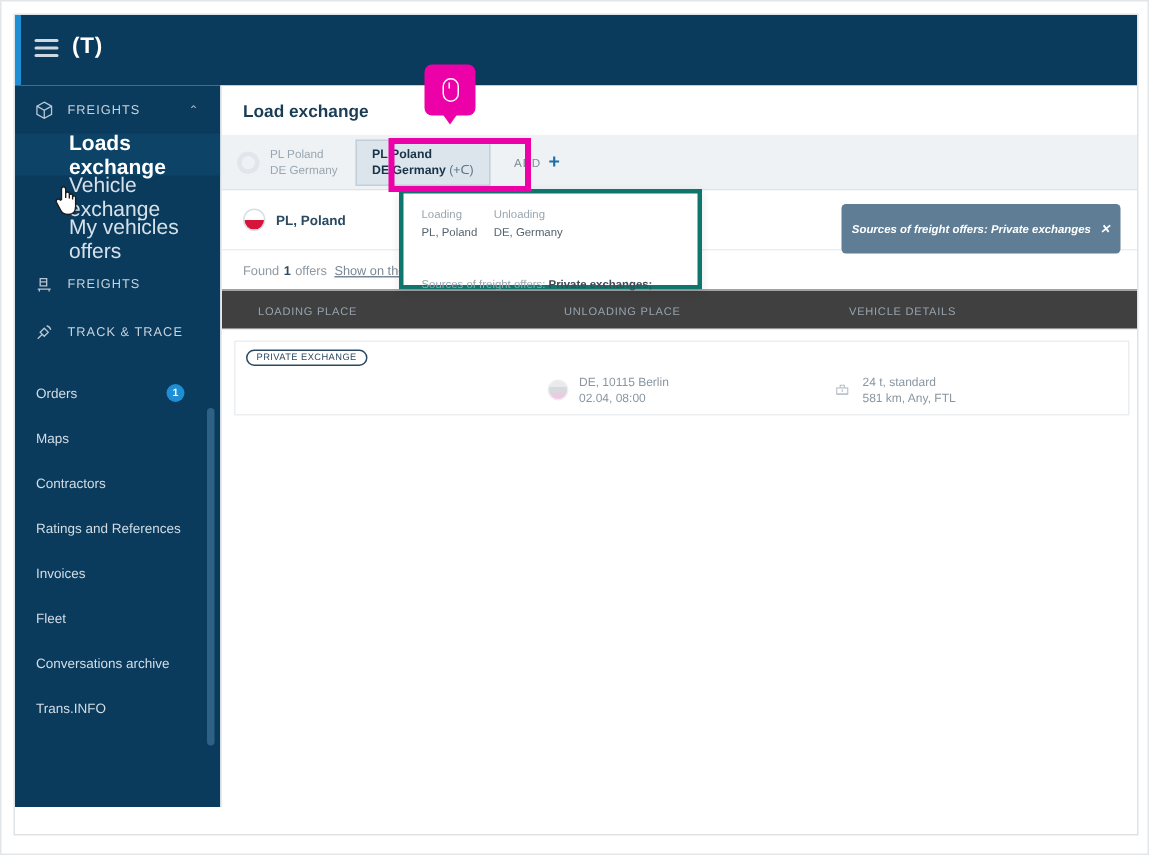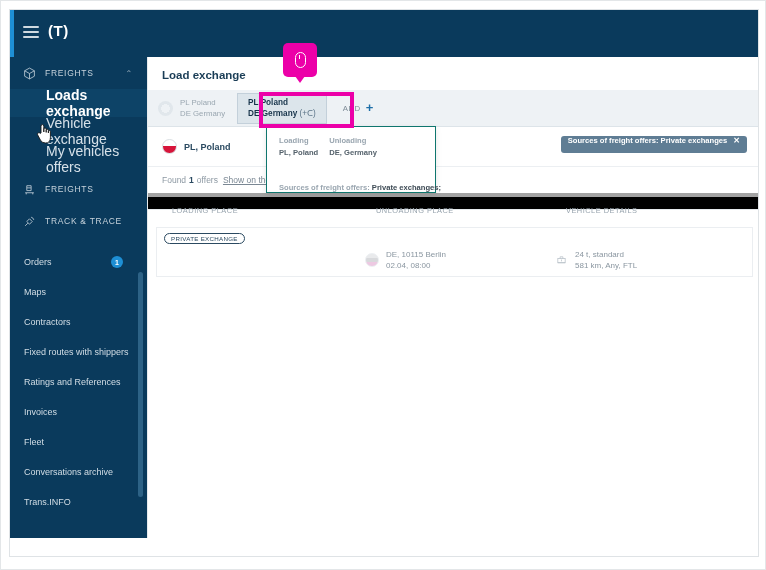--- a/index.html
+++ b/index.html
@@ -218,49 +218,50 @@
     display: flex; align-items: center; gap: 7px;
     font-size: 9px; font-weight: bold; color: #2b4a61;
   }
   .flag-pl {
     width: 15px; height: 15px; border-radius: 50%;
     background: linear-gradient(#ffffff 0 50%, #d7143a 50% 100%);
     border: 1px solid #d9dee2;
   }
   .chip {
     position: absolute; right: 14px; top: 9px;
-    height: 17px;
+    height: 33px;
     background: #5f7d94; color: #ffffff;
     font-size: 7.6px; font-weight: bold;
     border-radius: 3px;
-    display: flex; gap: 6px;
+    display: flex; align-items: center; gap: 6px;
     padding: 0 7px;
+    font-style: italic;
   }
   .chip .x { font-size: 8px; cursor: pointer; }
 
   
   .foundrow {
     position: absolute; left: 0; top: 110px;
     width: 613px; height: 26px;
     display: flex; align-items: center;
     padding-left: 14px;
     font-size: 8.5px; color: #8d99a3;
   }
   .foundrow b { color: #2b4a61; margin: 0 3px; }
   .foundrow .lnk {
     margin-left: 5px; color: #7a8793;
     text-decoration: underline; cursor: pointer;
   }
 
   
   .thead {
     position: absolute; left: 0; top: 136px;
-    width: 613px; height: 17px;
-    background: #000000;
-    border-top: 4px solid #a3a3a3;
+    width: 613px; height: 27px;
+    background: #404040;
+    border-top: 1px solid #a3a3a3;
     border-bottom: 1px solid #e6eaed;
   }
   .th {
     position: absolute; top: 9px;
     font-size: 7.4px; color: #98a4ae; letter-spacing: .5px;
   }
   .th.c1 { left: 24px; }
   .th.c2 { left: 228px; }
   .th.c3 { left: 418px; }
   .trow {
@@ -299,26 +300,25 @@
   }
   .veh-ico {
     width: 13px; height: 14px; flex: 0 0 auto;
     display: flex; align-items: center; justify-content: center;
     color: #b5bec6;
   }
 
   
   .tooltip {
     position: absolute; left: 118px; top: 69px;
-    width: 170px; height: 67px;
-    background: #ffffff;
-    border: 1px solid #0f766e;
+    width: 202px; height: 67px;
+    background: #ffffff;
+    border: 3px solid #0f766e;
     box-shadow: 0 2px 6px rgba(0,0,0,0.10);
     z-index: 35;
-    font-weight: bold;
   }
   .tt-grid {
     position: absolute; left: 12px; top: 9px;
     display: flex; gap: 11px;
   }
   .tt-col .tt-h { font-size: 7.6px; color: #9aa6b0; margin-bottom: 3px; }
   .tt-col .tt-v { font-size: 7.6px; color: #55626c; white-space: nowrap; }
   .tt-src {
     position: absolute; left: 12px; top: 56px;
     font-size: 7.6px; color: #9aa6b0; white-space: nowrap;
@@ -389,23 +389,20 @@
 
       <div class="sb-item">
         <span>Orders</span>
         <span class="badge">1</span>
       </div>
       <div class="sb-item">
         <span>Maps</span>
       </div>
       <div class="sb-item">
         <span>Contractors</span>
-      </div>
-      <div class="sb-item">
-        <span>Fixed routes with shippers</span>
       </div>
       <div class="sb-item">
         <span>Ratings and References</span>
       </div>
       <div class="sb-item">
         <span>Invoices</span>
       </div>
       <div class="sb-item">
         <span>Fleet</span>
       </div>

